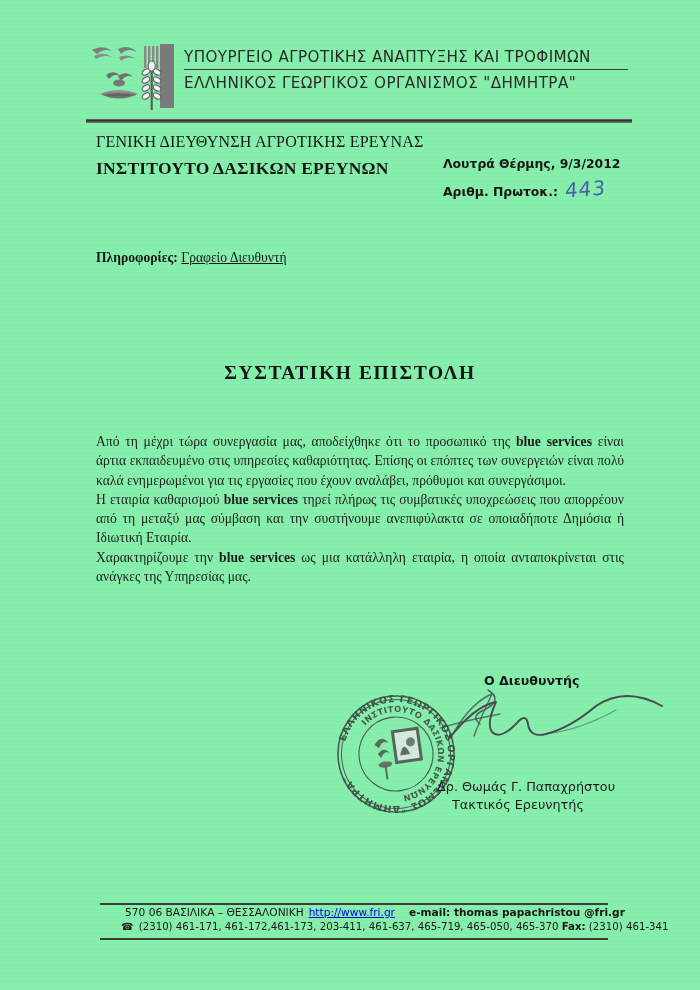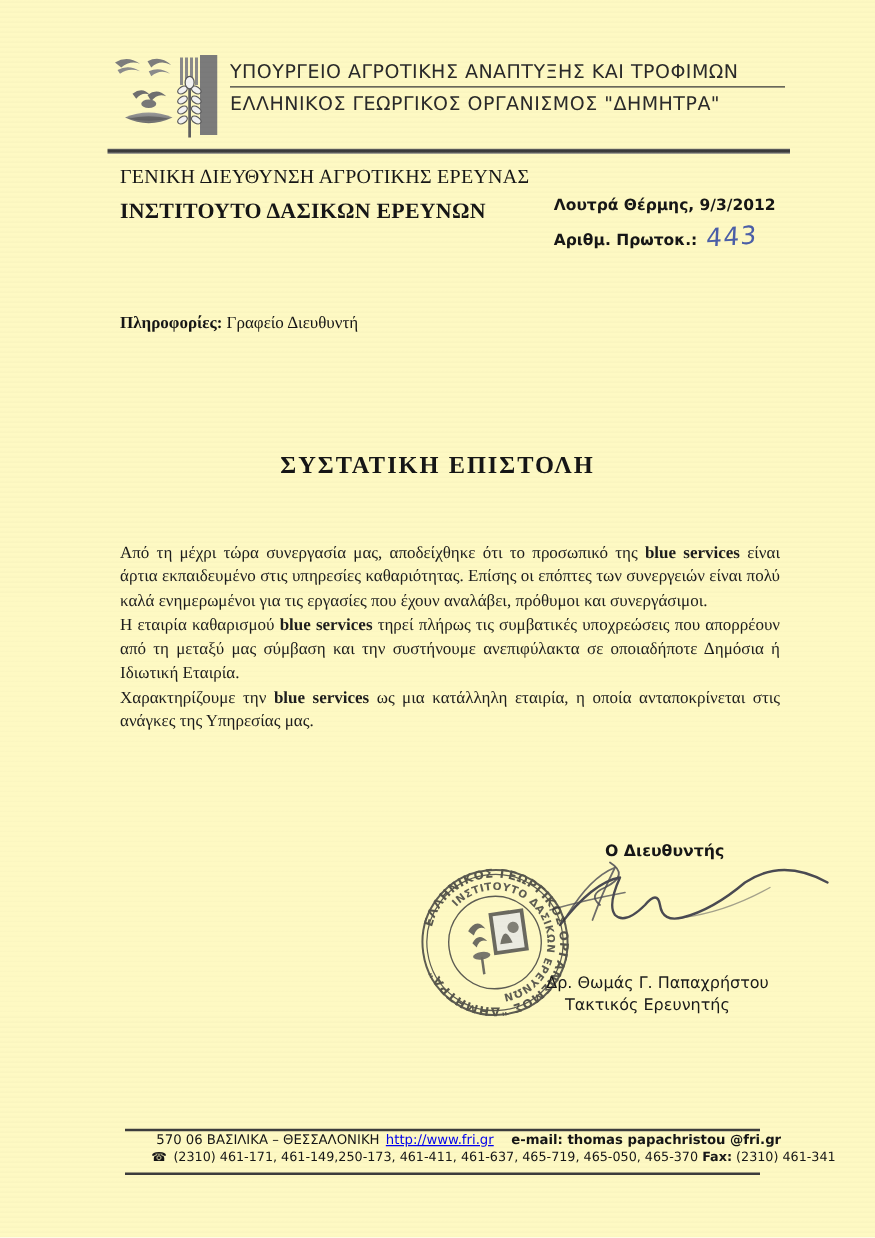--- a/index.html
+++ b/index.html
@@ -12,21 +12,21 @@
     height: 990px;
     position: relative;
     font-family: "Liberation Serif", serif;
     color: #161616;
     overflow: hidden;
   }
 
   .page {
     position: absolute;
     inset: 0;
-    background: #fef9c3;
+    background: #86efac;
   }
 
   
   .letterhead {
     position: absolute;
     left: 88px;
     top: 42px;
     width: 540px;
     height: 72px;
     display: flex;
@@ -130,20 +130,21 @@
   .info-row {
     font-size: 13.6px;
     line-height: 19px;
     white-space: nowrap;
   }
   .info-row .lbl {
     font-weight: bold;
   }
   .info-row .val {
     font-weight: normal;
+    text-decoration: underline;
   }
 
   
   .doc-title {
     position: absolute;
     left: 0;
     top: 362px;
     width: 700px;
     text-align: center;
     font-size: 19.5px;
@@ -407,21 +408,21 @@
   <div class="sig-name">Δρ. Θωμάς Γ. Παπαχρήστου</div>
   <div class="sig-role">Τακτικός Ερευνητής</div>
 
   <div class="rule-foot-top"></div>
   <div class="footer">
     <div class="foot-l1">
       <span class="addr">570 06 ΒΑΣΙΛΙΚΑ – ΘΕΣΣΑΛΟΝΙΚΗ</span><a class="url" href="#">http://www.fri.gr</a><span class="mail">e-mail: thomas papachristou @fri.gr</span>
     </div>
     <div class="foot-l2">
       <span class="phone-icon">☎</span>
-      <span>(2310) 461-171, 461-149,250-173, 461-411, 461-637, 465-719, 465-050, 465-370</span>
+      <span>(2310) 461-171, 461-172,461-173, 203-411, 461-637, 465-719, 465-050, 465-370</span>
       <span class="fax-lbl">Fax:</span>
       <span>(2310) 461-341</span>
     </div>
   </div>
   <div class="rule-foot-bot"></div>
 
   <div class="scan-noise"></div>
 </div>
 
 </body></html>

